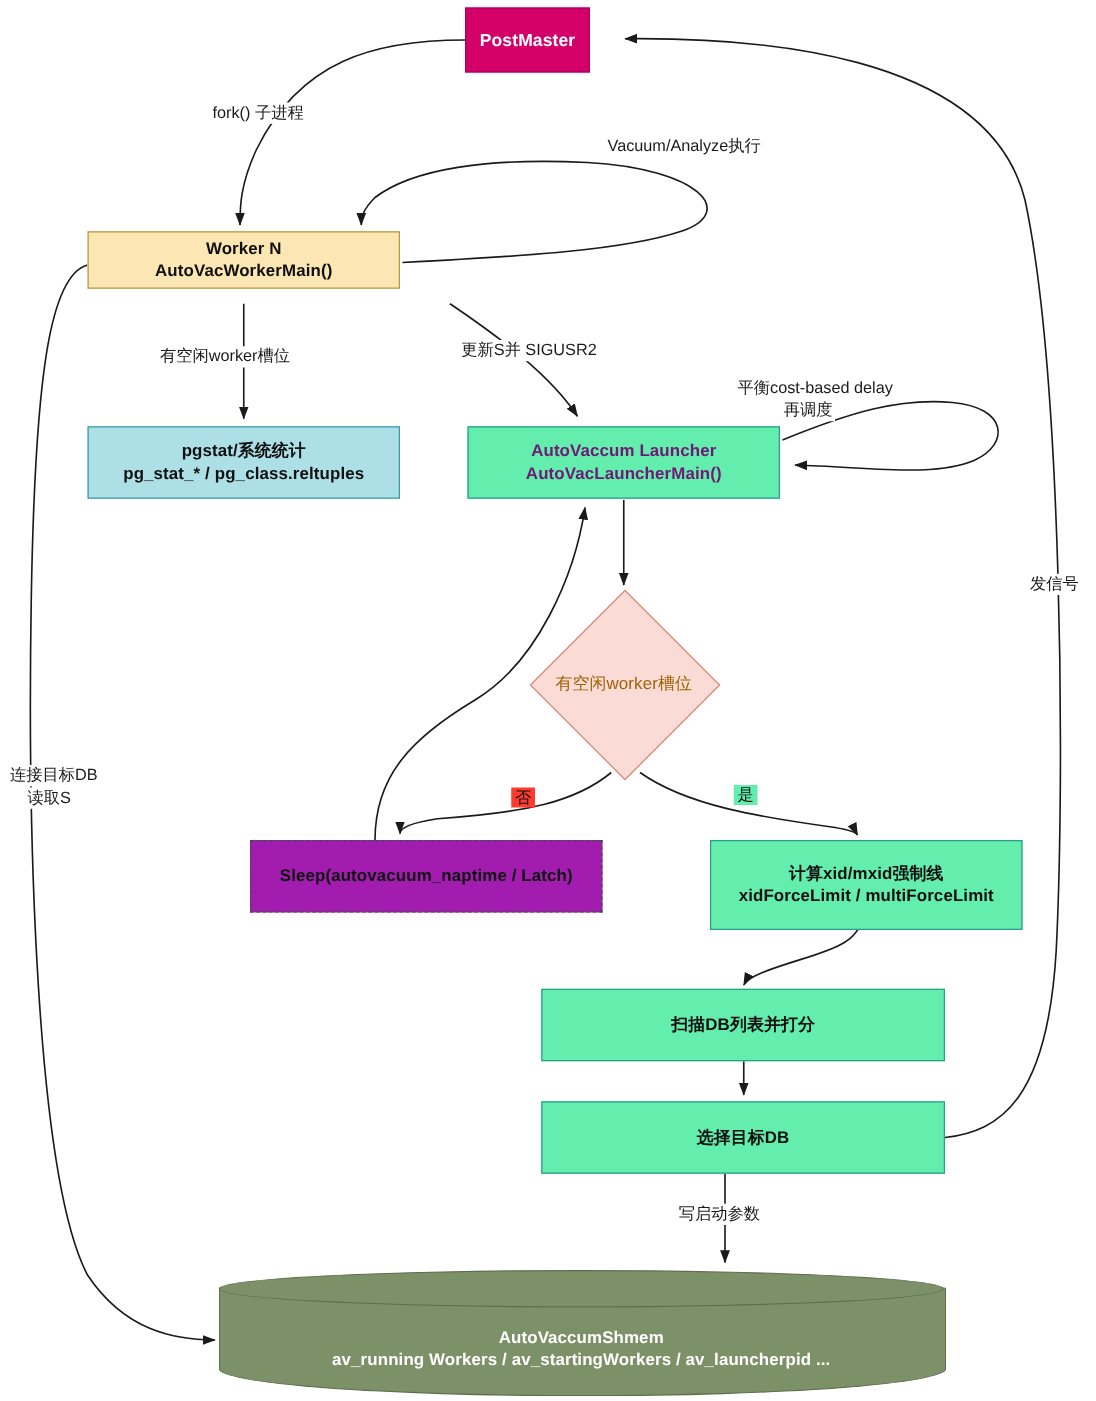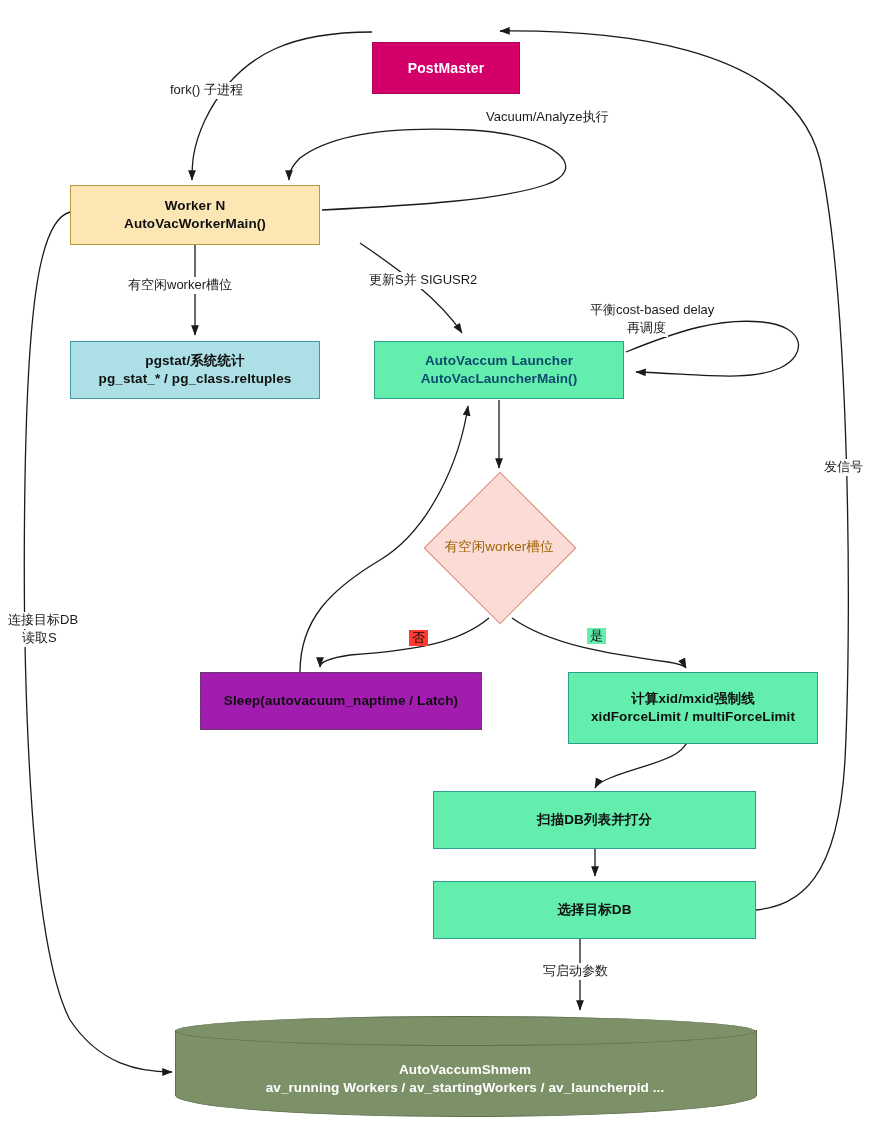--- a/index.html
+++ b/index.html
@@ -34,47 +34,46 @@
     text-align: center;
     font-weight: bold;
     font-size: 13.5px;
     line-height: 1.35;
     letter-spacing: 0.1px;
   }
   .node .ln { display: block; white-space: nowrap; }
 
   
   #node-postmaster {
-    left: 372px; top: 6px; width: 148px; height: 52px;
+    left: 372px; top: 6px; width: 100px; height: 52px;
     background: #d4006a;
     border: 1px solid #b00058;
     color: #ffffff;
     font-size: 14px;
-    margin-top: 36px;
   }
   
   #node-worker {
-    left: 70px; top: 185px; width: 250px; height: 60px;
+    left: 70px; top: 185px; width: 250px; height: 46px;
     background: #fbe6b4;
     border: 1px solid #b99740;
     color: #101010;
   }
   
   #node-pgstat {
     left: 70px; top: 341px; width: 250px; height: 58px;
     background: #ace0e6;
     border: 1px solid #3f9aa6;
     color: #101010;
   }
   
   #node-launcher {
     left: 374px; top: 341px; width: 250px; height: 58px;
     background: #63eead;
     border: 1px solid #2b9e8c;
-    color: #0c4a6e;
+    color: #701a75;
   }
   
   #node-decision {
     left: 424px; top: 472px; width: 150px; height: 150px;
     background: transparent;
     border: none;
     color: #a16207;
     font-weight: normal;
     font-size: 13.5px;
   }

